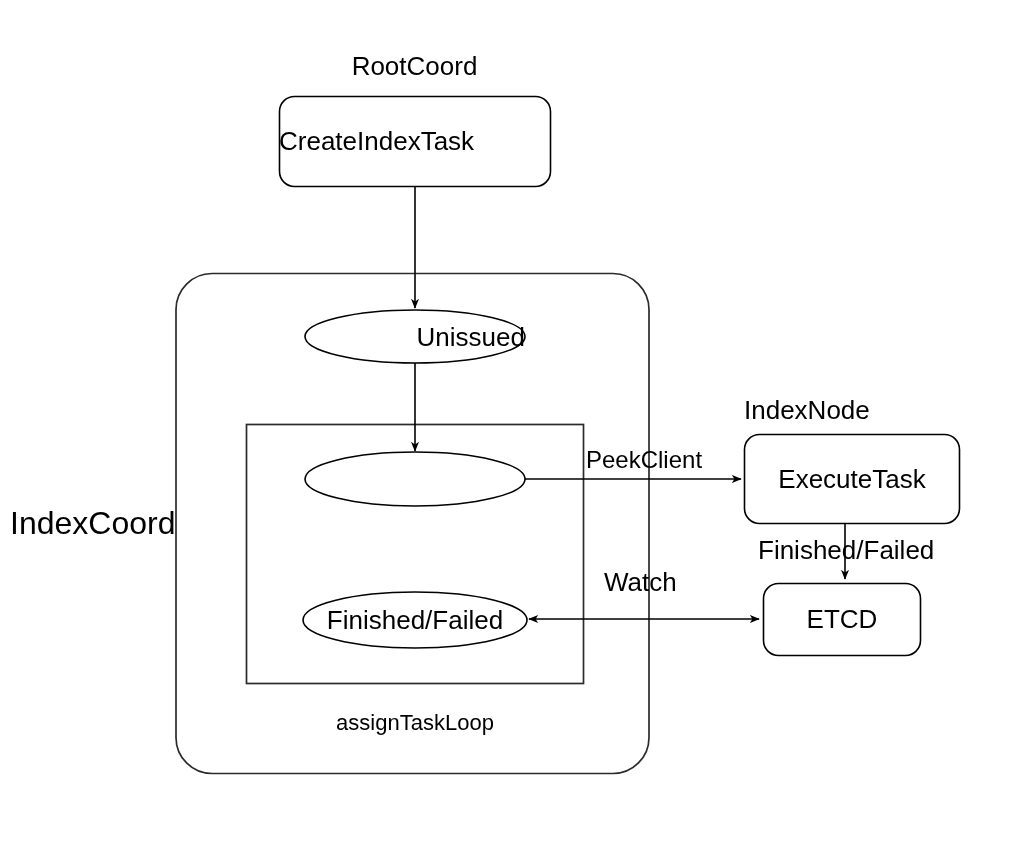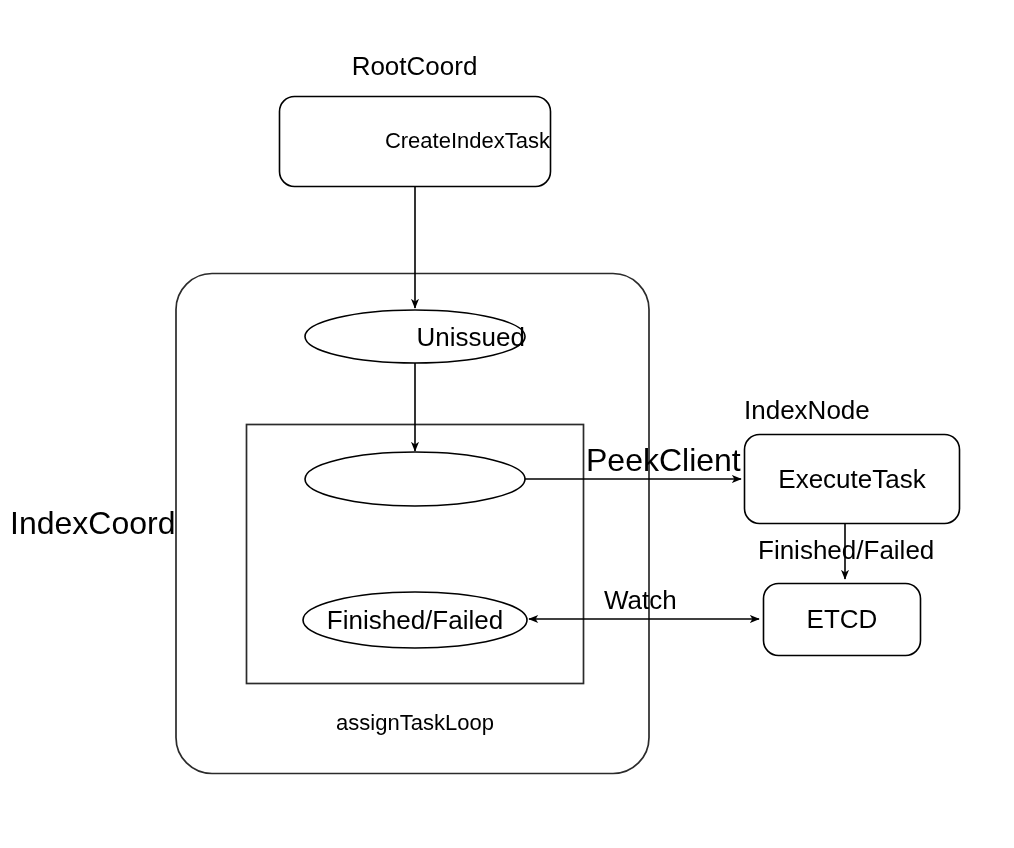--- a/index.html
+++ b/index.html
@@ -82,36 +82,36 @@
 
     <ellipse class="shape-stroke" cx="415" cy="620" rx="112" ry="28"></ellipse>
 
     <rect class="shape-stroke" x="744.5" y="434.5" width="215" height="89" rx="15" ry="15"></rect>
 
     <rect class="shape-stroke" x="763.5" y="583.5" width="157" height="72" rx="15" ry="15"></rect>
   </svg>
 
   <div style="position:absolute; left:279px; top:50px; width:271px; text-align:center; font-size:26px; line-height:32px;">RootCoord</div>
 
-  <div style="position:absolute; left:279px; top:125px; width:271px; text-align:right; font-size:22px; line-height:32px;">CreateIndexTask</div>
+  <div style="position:absolute; left:279px; top:125px; width:271px; text-align:left; font-size:26px; line-height:32px;">CreateIndexTask</div>
 
   <div style="position:absolute; left:305px; top:321px; width:220px; text-align:right; font-size:26px; line-height:32px;">Unissued</div>
 
 
   <div style="position:absolute; left:300px; top:604px; width:230px; text-align:center; font-size:26px; line-height:32px;">Finished/Failed</div>
 
   <div style="position:absolute; left:744px; top:394px; width:216px; text-align:left; font-size:26px; line-height:32px;">IndexNode</div>
 
   <div style="position:absolute; left:744px; top:463px; width:216px; text-align:center; font-size:26px; line-height:32px;">ExecuteTask</div>
 
   <div style="position:absolute; left:763px; top:603px; width:158px; text-align:center; font-size:26px; line-height:32px;">ETCD</div>
 
   <div style="position:absolute; left:10px; top:507px; font-size:32px; line-height:32px;">IndexCoord</div>
 
   <div style="position:absolute; left:246px; top:707px; width:338px; text-align:center; font-size:22px; line-height:32px;">assignTaskLoop</div>
 
-  <div style="position:absolute; left:586px; top:444px; font-size:32px; line-height:32px;">PeekClient</div>
+  <div style="position:absolute; left:586px; top:444px; font-size:24px; line-height:32px;">PeekClient</div>
 
   <div style="position:absolute; left:758px; top:534px; font-size:26px; line-height:32px;">Finished/Failed</div>
 
-  <div style="position:absolute; left:604px; top:584px; font-size:26px; line-height:32px;">Watch</div>
+  <div style="position:absolute; left:604px; top:566px; font-size:26px; line-height:32px;">Watch</div>
 
 </div>
 
 </body></html>

